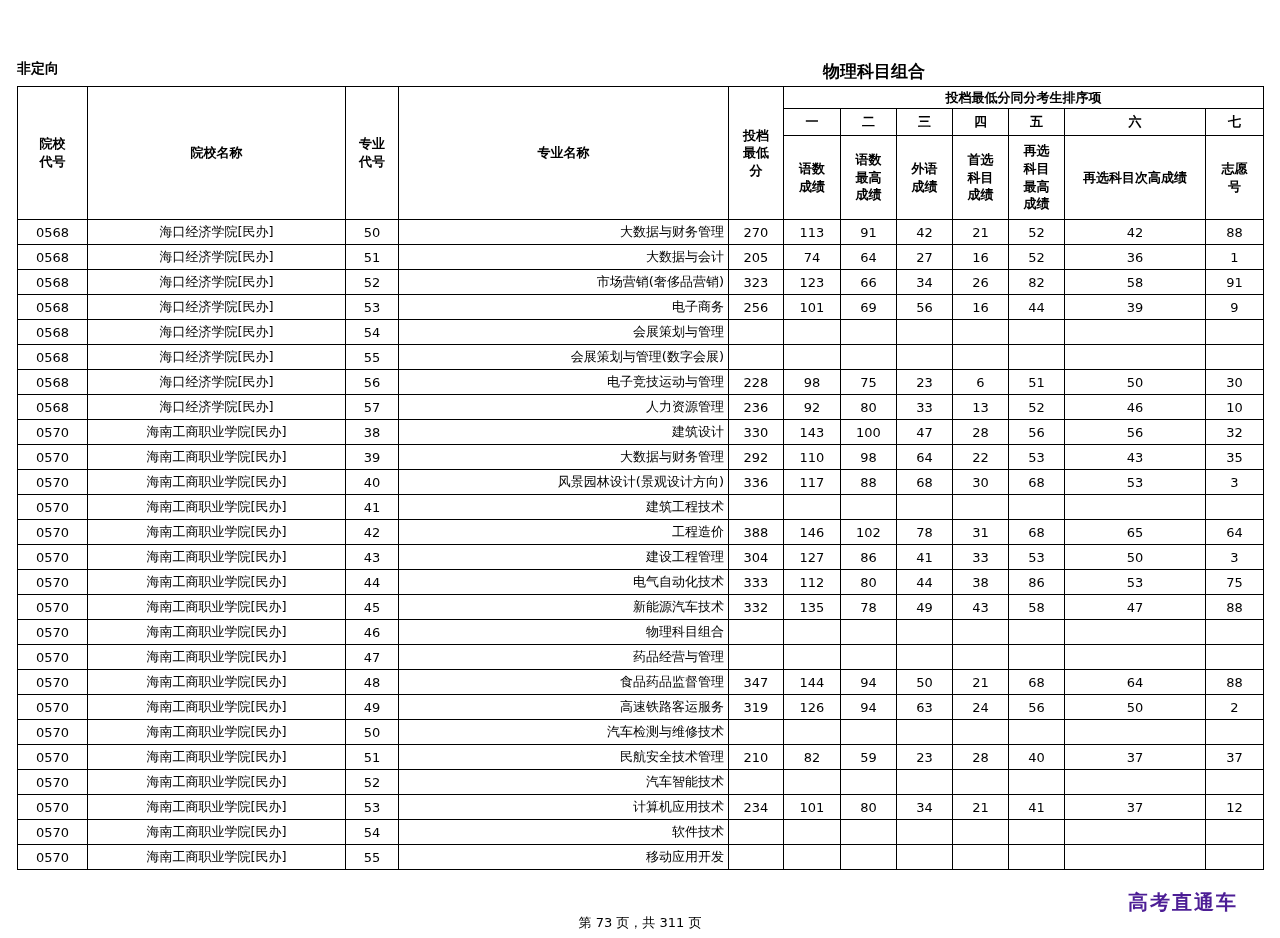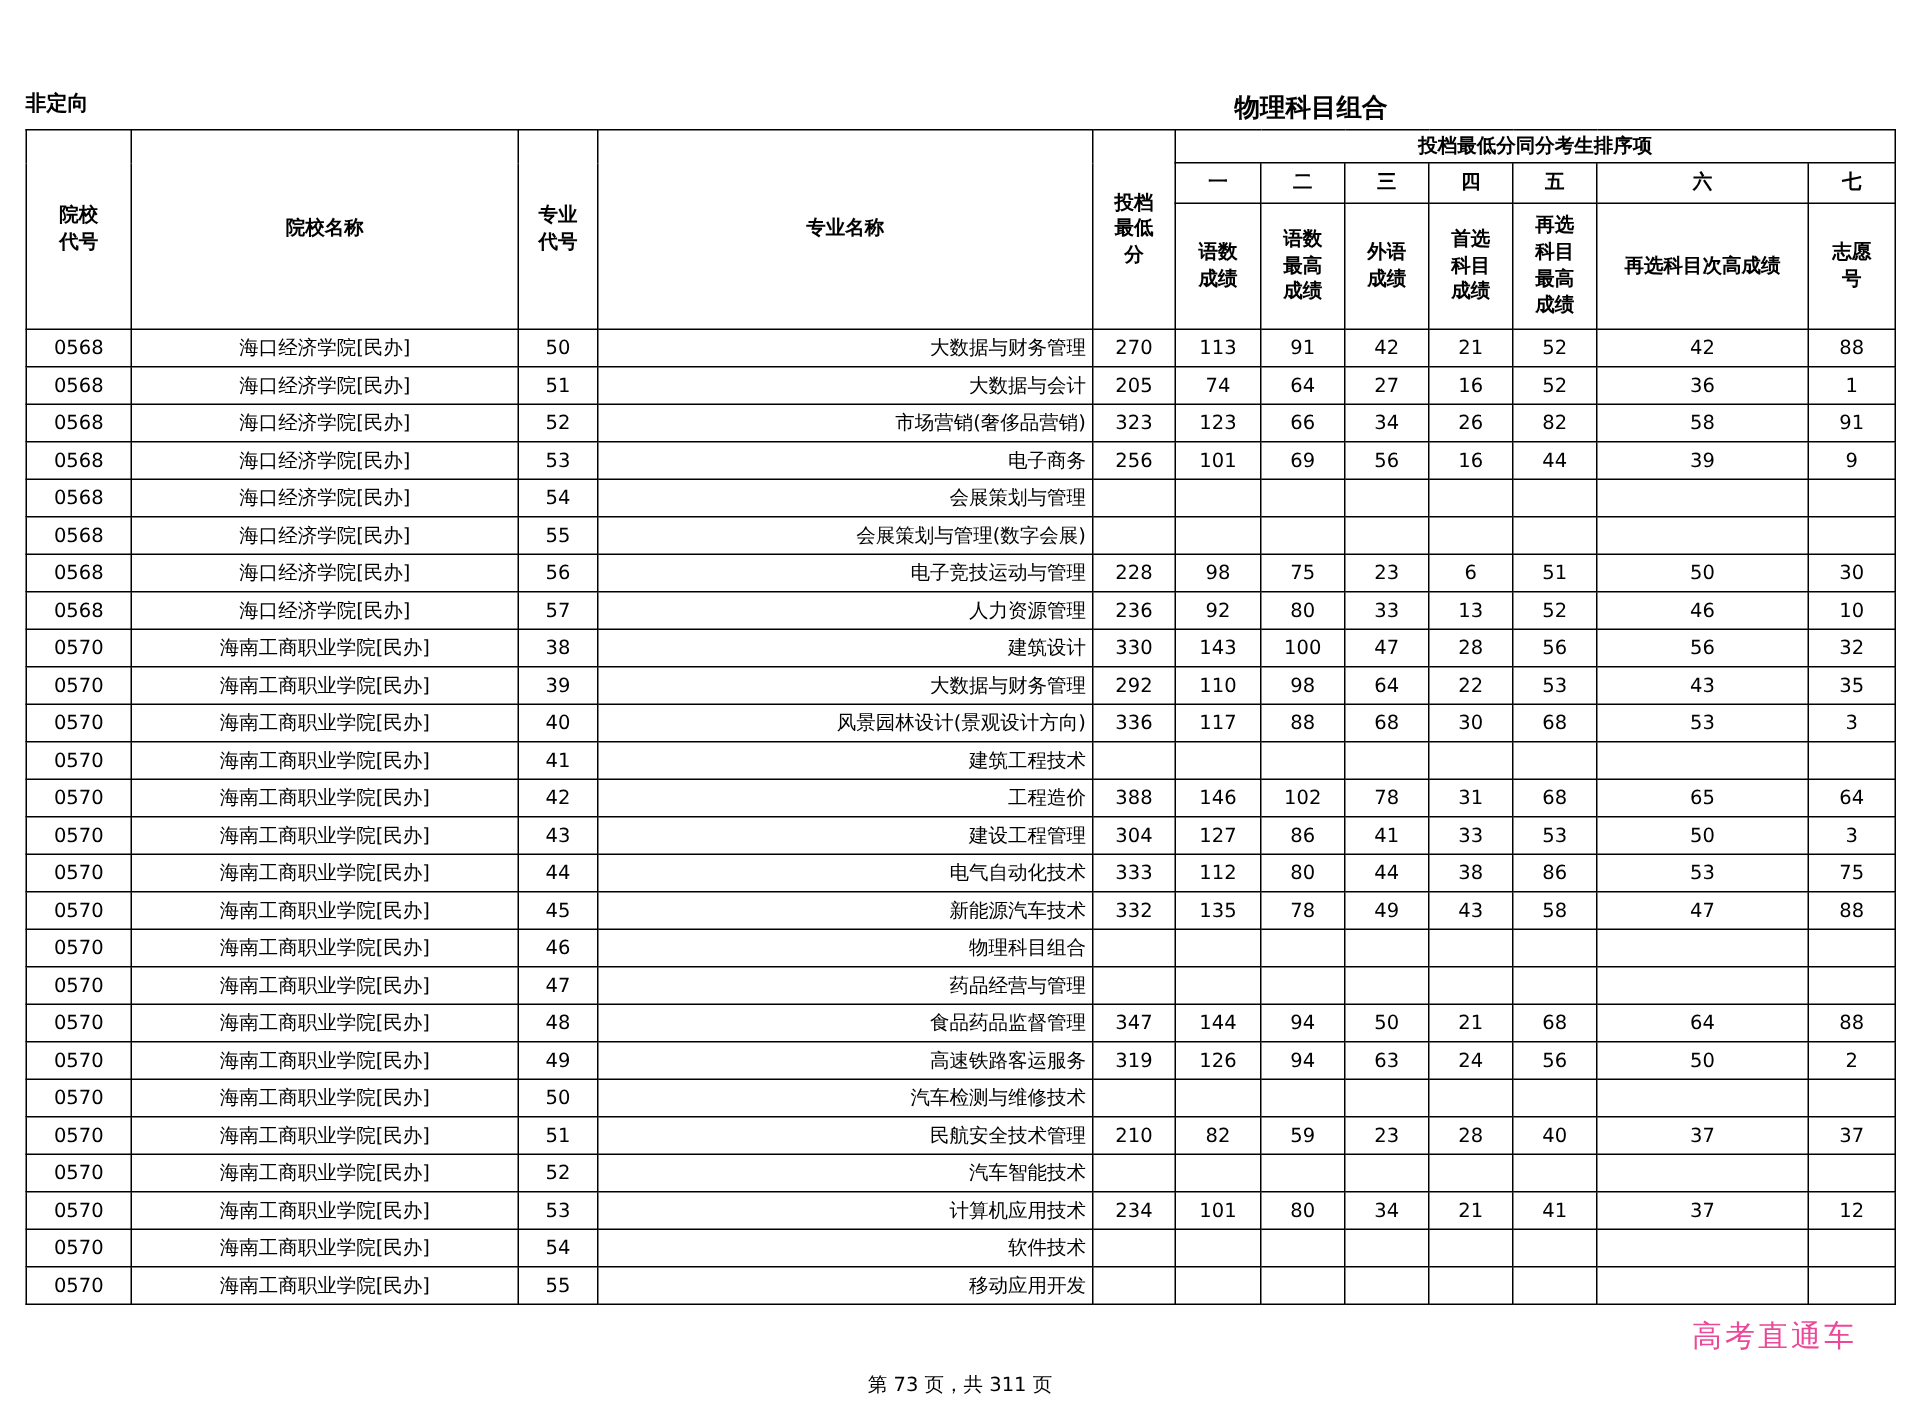--- a/index.html
+++ b/index.html
@@ -51,22 +51,22 @@
     white-space:nowrap;
   }
   td.center { text-align:center; }
   td.left   { text-align:right; padding-left:5px; }
 
   .footer {
     position:absolute; bottom:6px; left:0; width:100%;
     text-align:center; font-size:13px;
   }
   .watermark {
-    position:absolute; right:42px; bottom:34px;
-    color:#ec4899; font-size:20px; font-weight:normal;
+    position:absolute; right:42px; bottom:22px;
+    color:#4c1d95; font-size:20px; font-weight:bold;
     letter-spacing:2px;
   }
 </style>
 </head>
 <body>
 
 <div class="title-block">
 </div>
 
 <div class="label-left">非定向</div>

